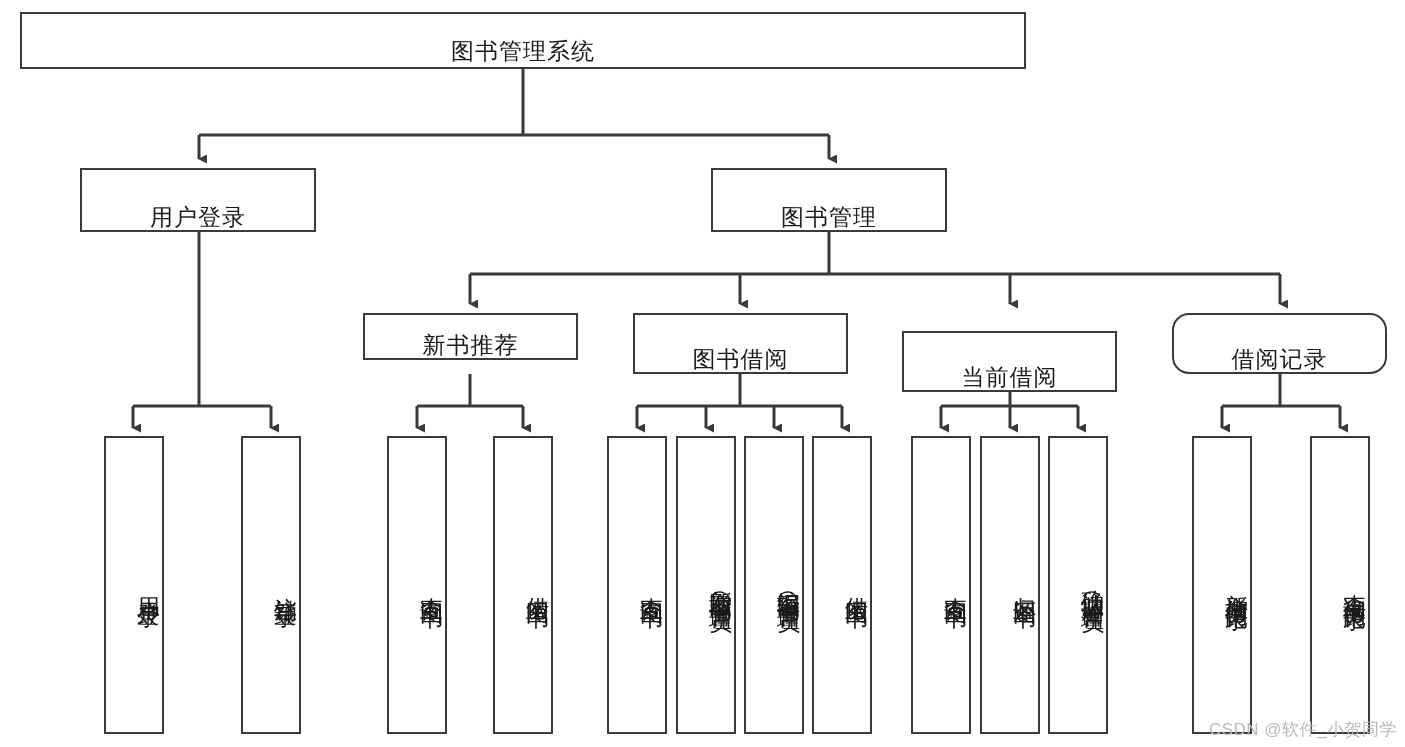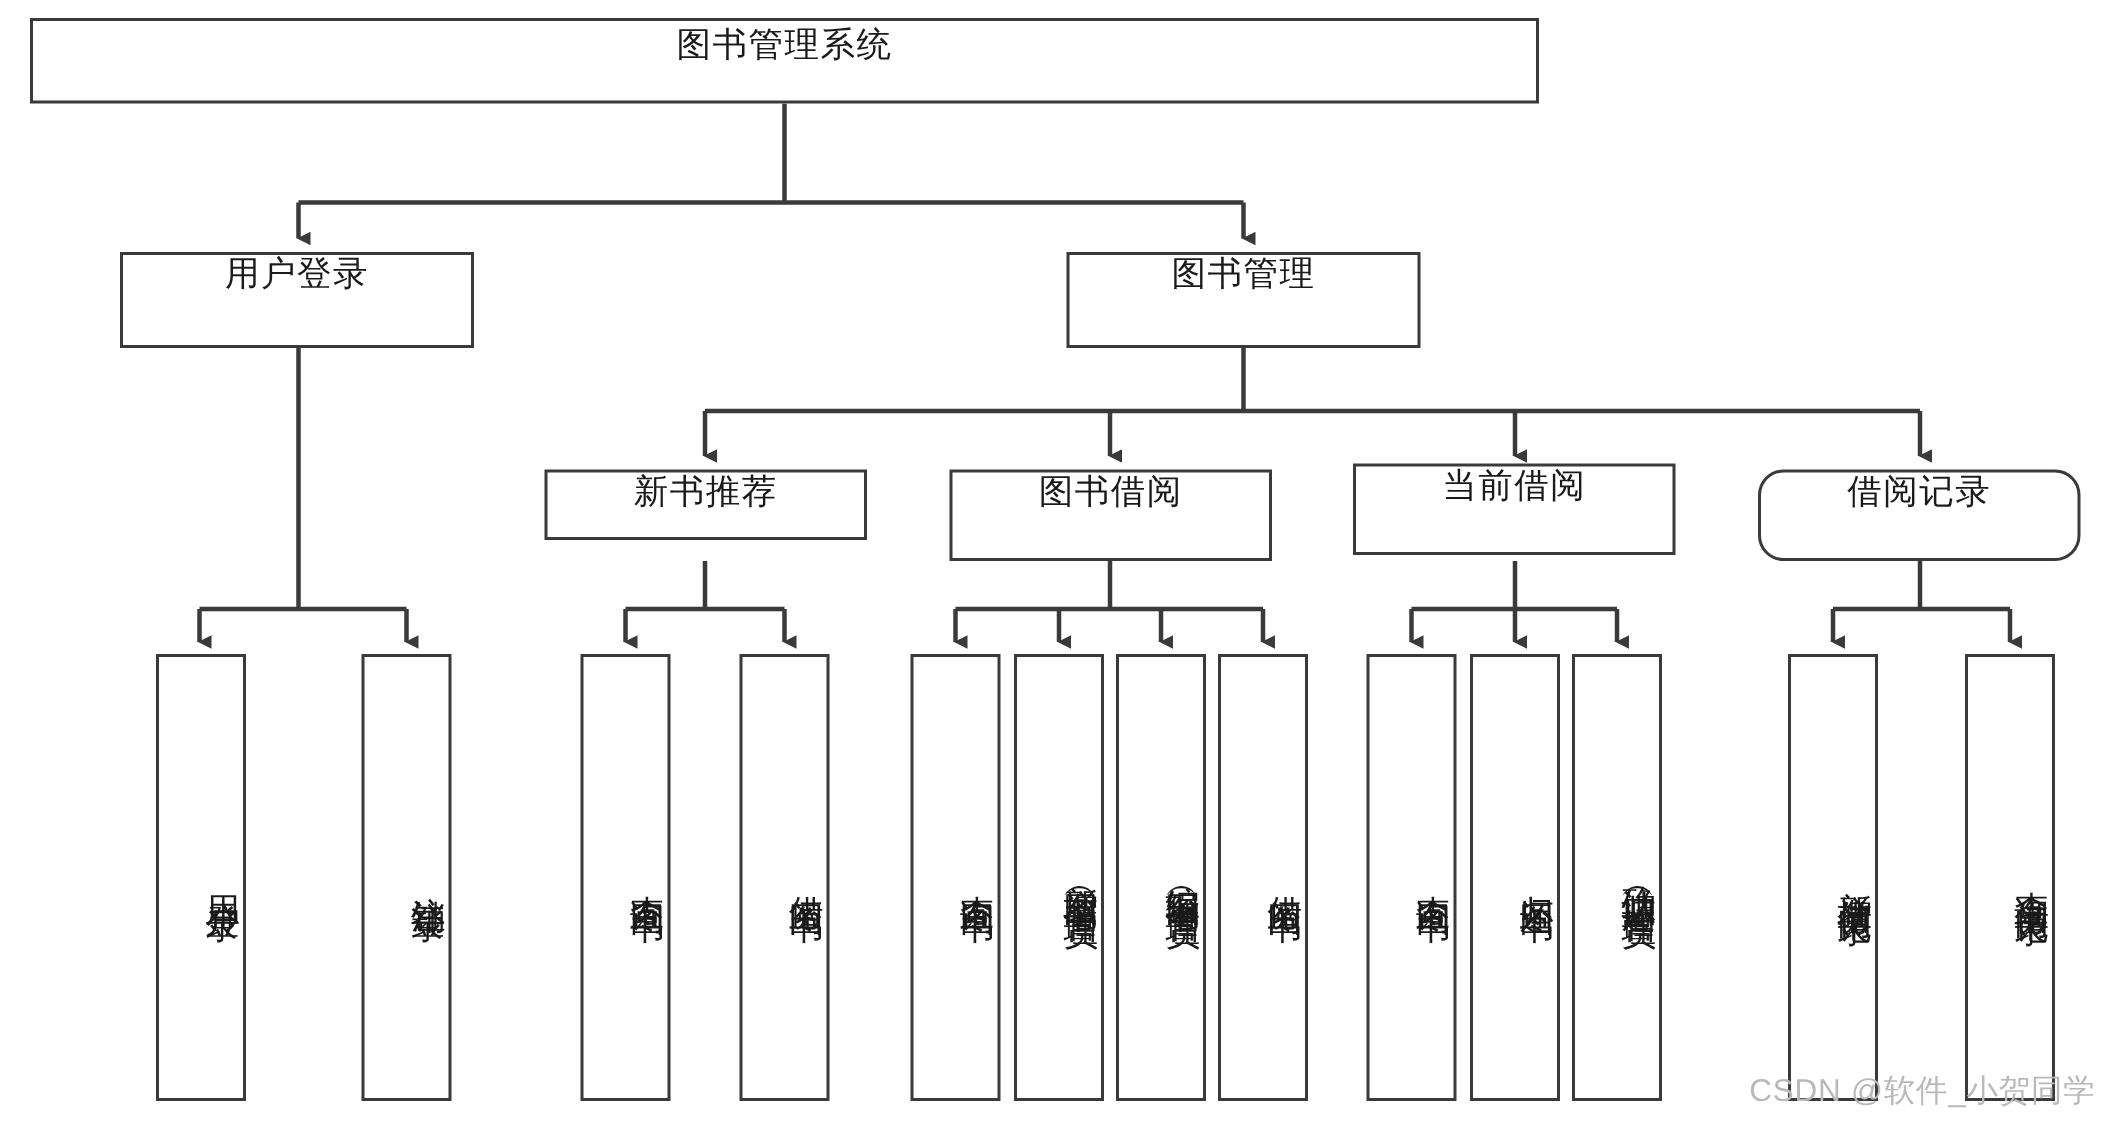--- a/index.html
+++ b/index.html
@@ -24,21 +24,21 @@
     width: 1405px;
     height: 747px;
     pointer-events: none;
   }
   .node {
     position: absolute;
     box-sizing: border-box;
     border: 2.5px solid #3a3a3a;
     background: #ffffff;
     display: flex;
-    align-items: flex-start;
+    align-items: flex-end;
     justify-content: center;
     color: #1a1a1a;
   }
   .node-h {
     font-size: 23px;
     letter-spacing: 1px;
     line-height: 1.1;
   }
   .node-root {
     font-size: 23px;
@@ -53,21 +53,21 @@
     padding-top: 8px;
     padding-bottom: 8px;
     align-items: flex-start;
     justify-content: center;
     white-space: nowrap;
   }
   .watermark {
     position: absolute;
     right: 8px;
     bottom: 6px;
-    font-size: 21px;
+    font-size: 17px;
     color: #b9b9b9;
     letter-spacing: 0.5px;
     user-select: none;
   }
 </style>
 </head>
 <body>
 
 <div id="canvas">
 
@@ -131,21 +131,21 @@
   <div class="node node-h" style="left:711px; top:168px; width:236px; height:64px;">
     <span>图书管理</span>
   </div>
 
   <div class="node node-h" style="left:363px; top:313px; width:215px; height:47px;">
     <span>新书推荐</span>
   </div>
   <div class="node node-h" style="left:633px; top:313px; width:215px; height:61px;">
     <span>图书借阅</span>
   </div>
-  <div class="node node-h" style="left:902px; top:309px; width:215px; height:61px;">
+  <div class="node node-h" style="left:902px; top:331px; width:215px; height:61px;">
     <span>当前借阅</span>
   </div>
   <div class="node node-h" style="left:1172px; top:313px; width:215px; height:61px;border-radius:17px;">
     <span>借阅记录</span>
   </div>
 
   <div class="node node-v" style="left:104px; top:436px; width:60px; height:298px;">
     <span>用户登录</span>
   </div>
   <div class="node node-v" style="left:241px; top:436px; width:60px; height:298px;">

